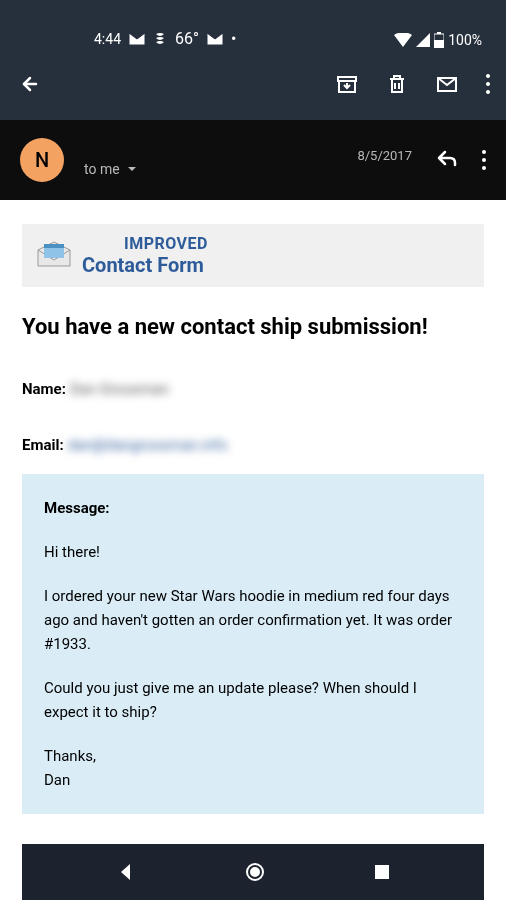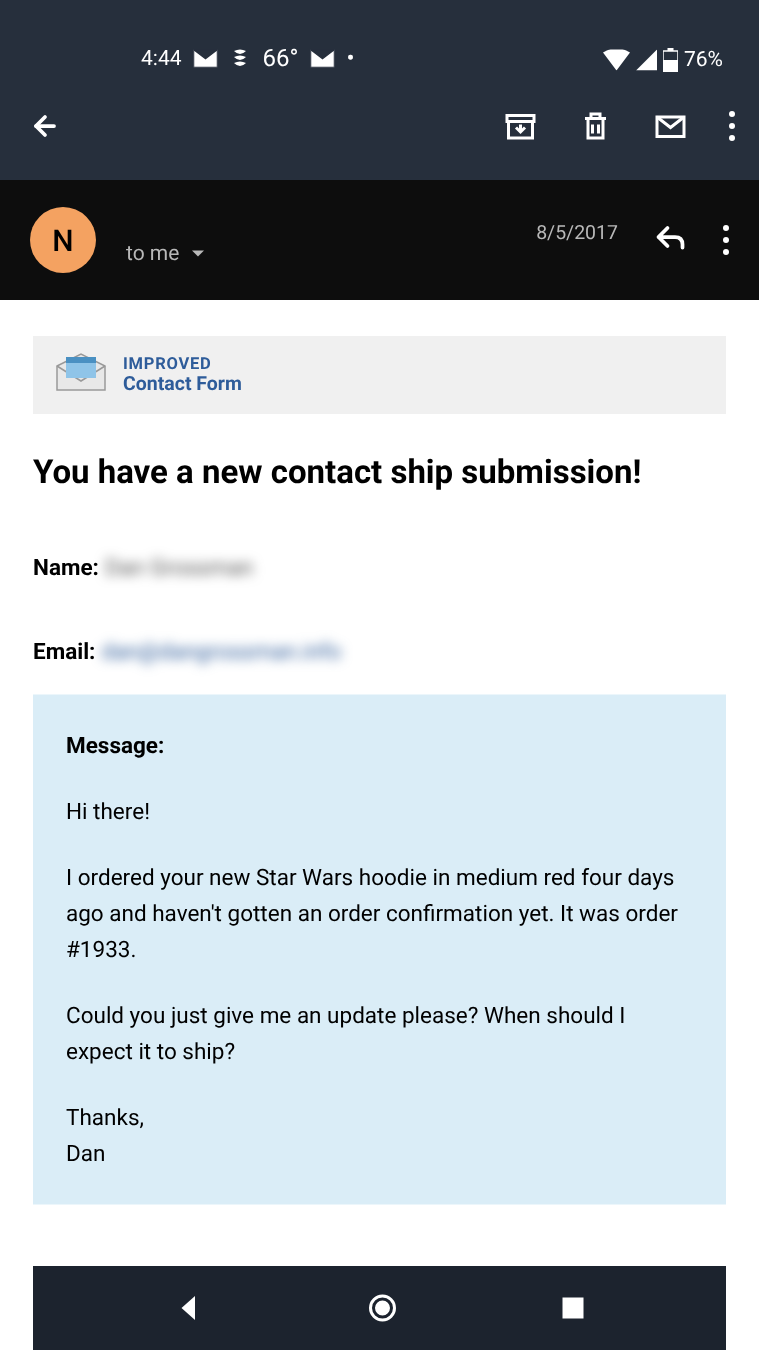--- a/index.html
+++ b/index.html
@@ -105,27 +105,28 @@
       display: flex;
       align-items: center;
       gap: 10px;
     }
     .banner-icon {
       width: 36px;
       height: 28px;
     }
     .banner-text1 {
       color: #2e5c9a;
-      font-size: 11px;
+      font-size: 16px;
       font-weight: 700;
       letter-spacing: 0.5px;
+      margin-left: 42px;
     }
     .banner-text2 {
       color: #2e5c9a;
-      font-size: 13px;
+      font-size: 20px;
       font-weight: 700;
     }
     .subject {
       font-size: 22px;
       font-weight: 700;
       margin-top: 26px;
       line-height: 1.3;
       color: #000;
     }
     .meta {
@@ -227,21 +228,21 @@
           <path d="M0 14 L14 14 L14 0 Z"></path>
         </svg>
     </span>
     <span class="status-icon">
       <svg width="10" height="16" viewBox="0 0 10 16" fill="none">
           <rect x="0" y="2" width="10" height="14" stroke="#fff" stroke-width="1"></rect>
           <rect x="3" y="0" width="4" height="2" fill="#fff"></rect>
           <rect x="0" y="8" width="10" height="8" fill="#fff"></rect>
         </svg>
     </span>
-    <span>76%</span>
+    <span>100%</span>
   </div>
 </div>
 
 <div class="app-bar">
   <span class="app-bar-icon">
     <svg width="24" height="24" viewBox="0 0 24 24" fill="none" stroke="#fff" stroke-width="2.5">
         <path d="M14 6 L8 12 L14 18" stroke-linecap="round" stroke-linejoin="round"></path>
         <path d="M8 12 L20 12" stroke-linecap="round"></path>
       </svg>
   </span>

